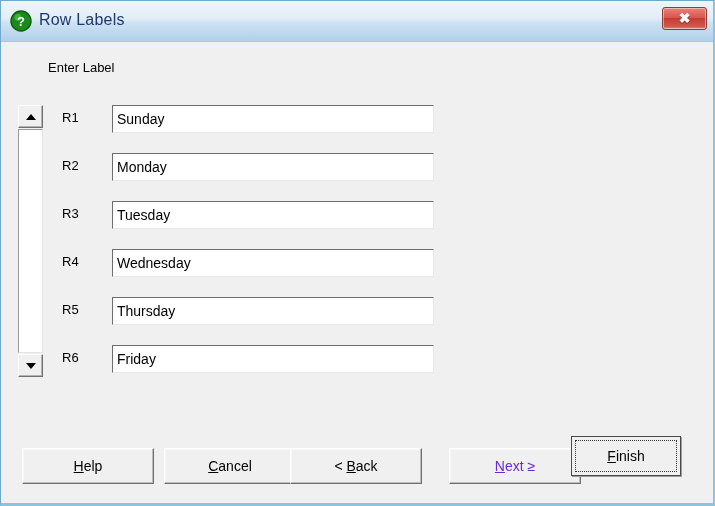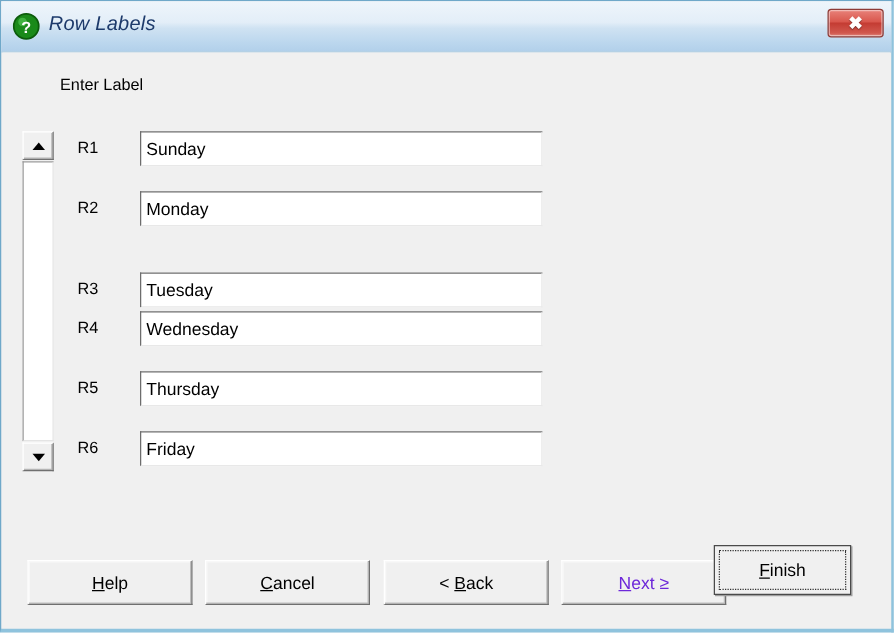--- a/index.html
+++ b/index.html
@@ -48,21 +48,20 @@
     width: 22px; height: 22px;
   }
   #title-text {
     position: absolute;
     left: 38px;
     top: 10px;
     font-size: 16px;
     color: #1d3a6b;
     letter-spacing: 0.2px;
     white-space: nowrap;
-    font-style: italic;
   }
   #close-button {
     position: absolute;
     right: 6px;
     top: 6px;
     width: 45px;
     height: 23px;
     border: 1px solid #8e3a35;
     border-radius: 3px;
     background: linear-gradient(to bottom,
@@ -222,21 +221,21 @@
     white-space: nowrap;
   }
   .btn.disabled {
     color: #6d28d9;
     cursor: default;
   }
   .btn u { text-decoration: underline; }
 
   #btn-help   { left: 20px;  width: 132px; }
   #btn-cancel { left: 162px; width: 132px; }
-  #btn-back   { left: 305px; width: 132px; }
+  #btn-back   { left: 288px; width: 132px; }
   #btn-next   { left: 447px; width: 132px; }
 
   #btn-finish {
     position: absolute;
     top: 394px;
     left: 569px;
     width: 110px;
     height: 40px;
     box-sizing: border-box;
     border: 1px solid #4a4a4a;
@@ -298,21 +297,21 @@
       <div class="row" style="top:63px">
         <span class="row-label">R1</span>
         <input class="row-input" type="text" value="Sunday" style="">
       </div>
 
       <div class="row" style="top:111px">
         <span class="row-label">R2</span>
         <input class="row-input" type="text" value="Monday" style="">
       </div>
 
-      <div class="row" style="top:176px">
+      <div class="row" style="top:159px">
         <span class="row-label">R3</span>
         <input class="row-input" type="text" value="Tuesday" style="">
       </div>
 
       <div class="row" style="top:207px">
         <span class="row-label">R4</span>
         <input class="row-input" type="text" value="Wednesday" style="">
       </div>
 
       <div class="row" style="top:255px">

